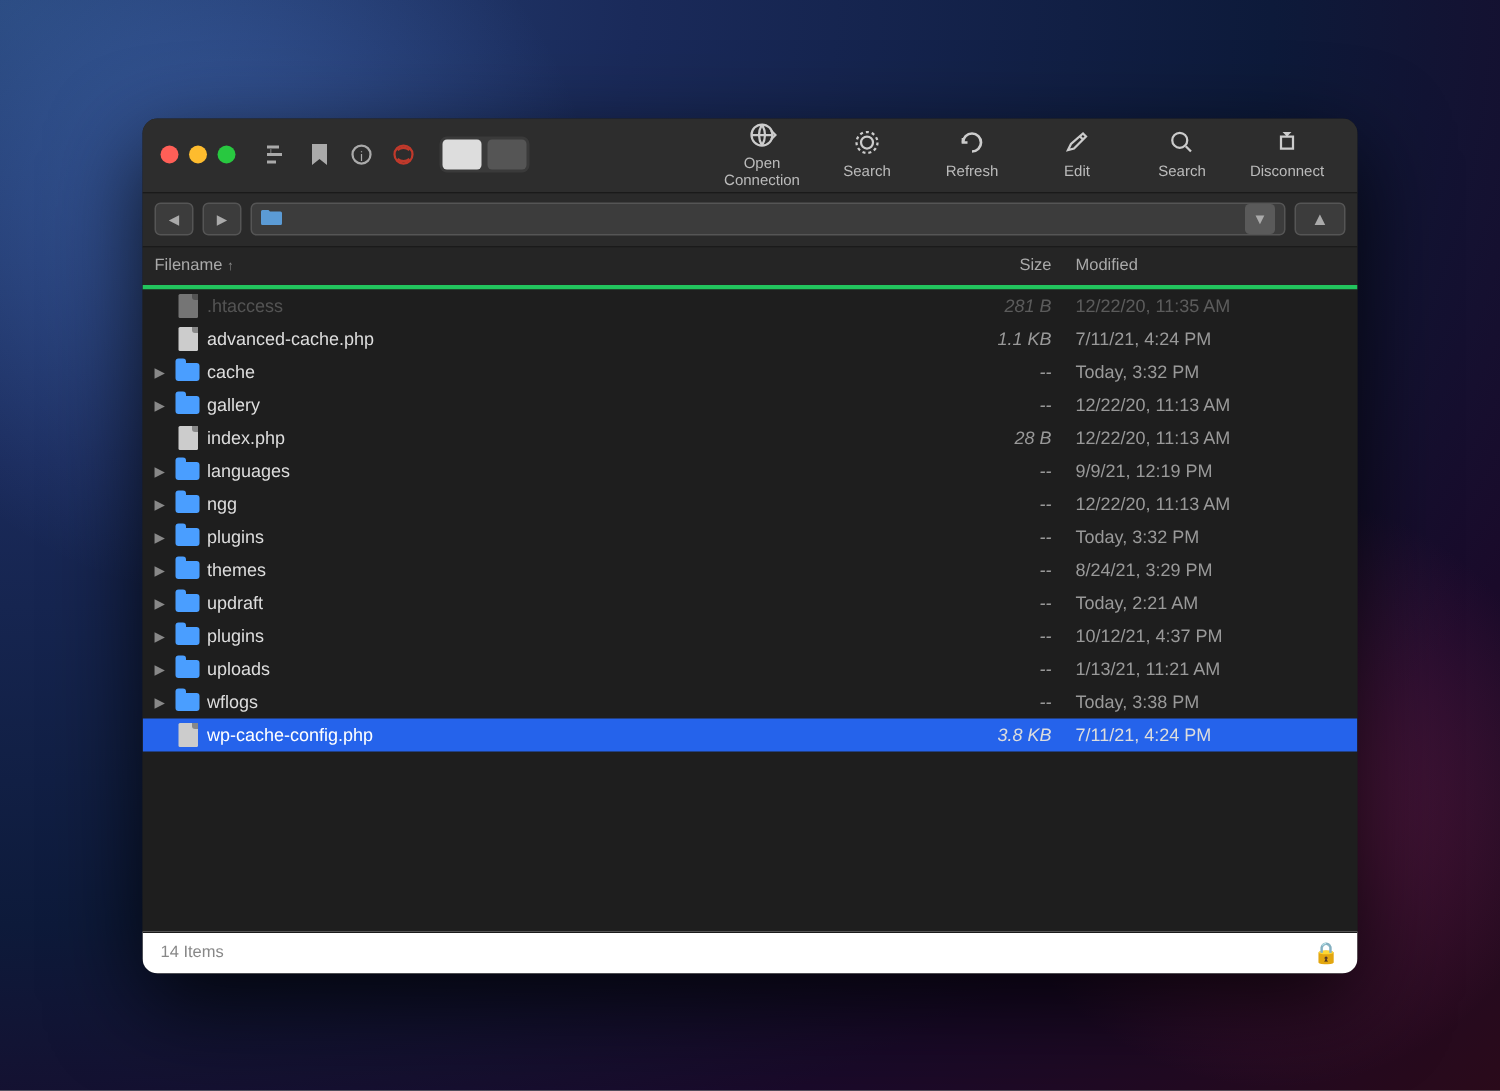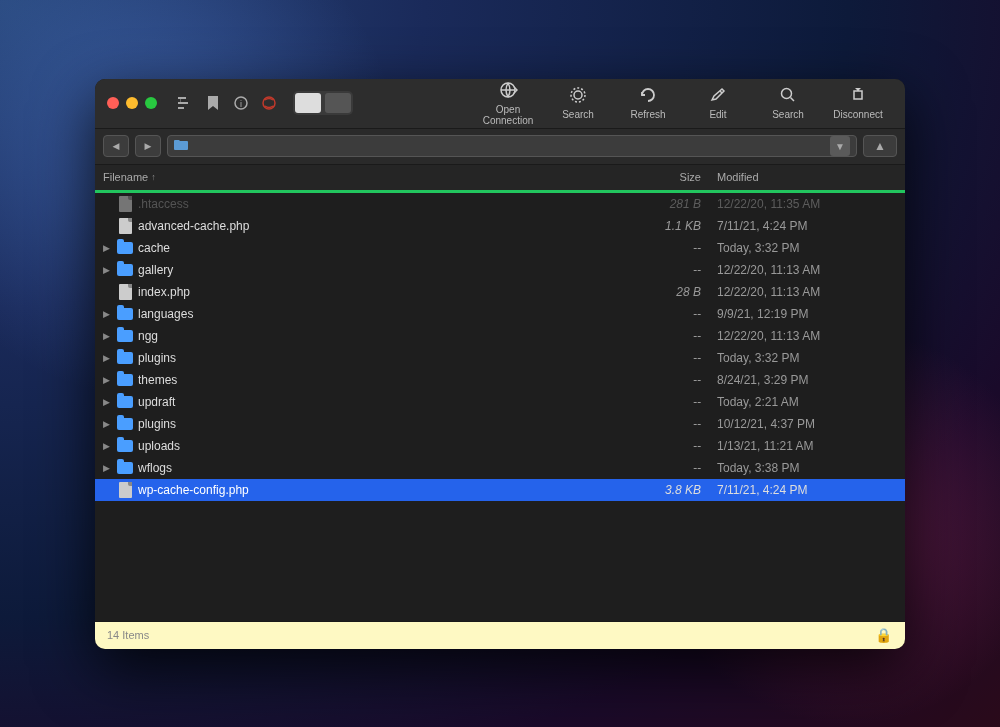--- a/index.html
+++ b/index.html
@@ -327,21 +327,21 @@
 
     .file-modified {
       width: 180px;
       font-size: 12px;
       color: #999;
     }
     .file-row.selected .file-modified { color: #ddd; }
 
     
     .status-bar {
-      background: #fef9c3;
+      background: #ffffff;
       height: 28px;
       display: flex;
       align-items: center;
       padding: 0 12px;
       border-top: 1px solid #1a1a1a;
       flex-shrink: 0;
       justify-content: space-between;
     }
     .status-text {
       font-size: 11px;

